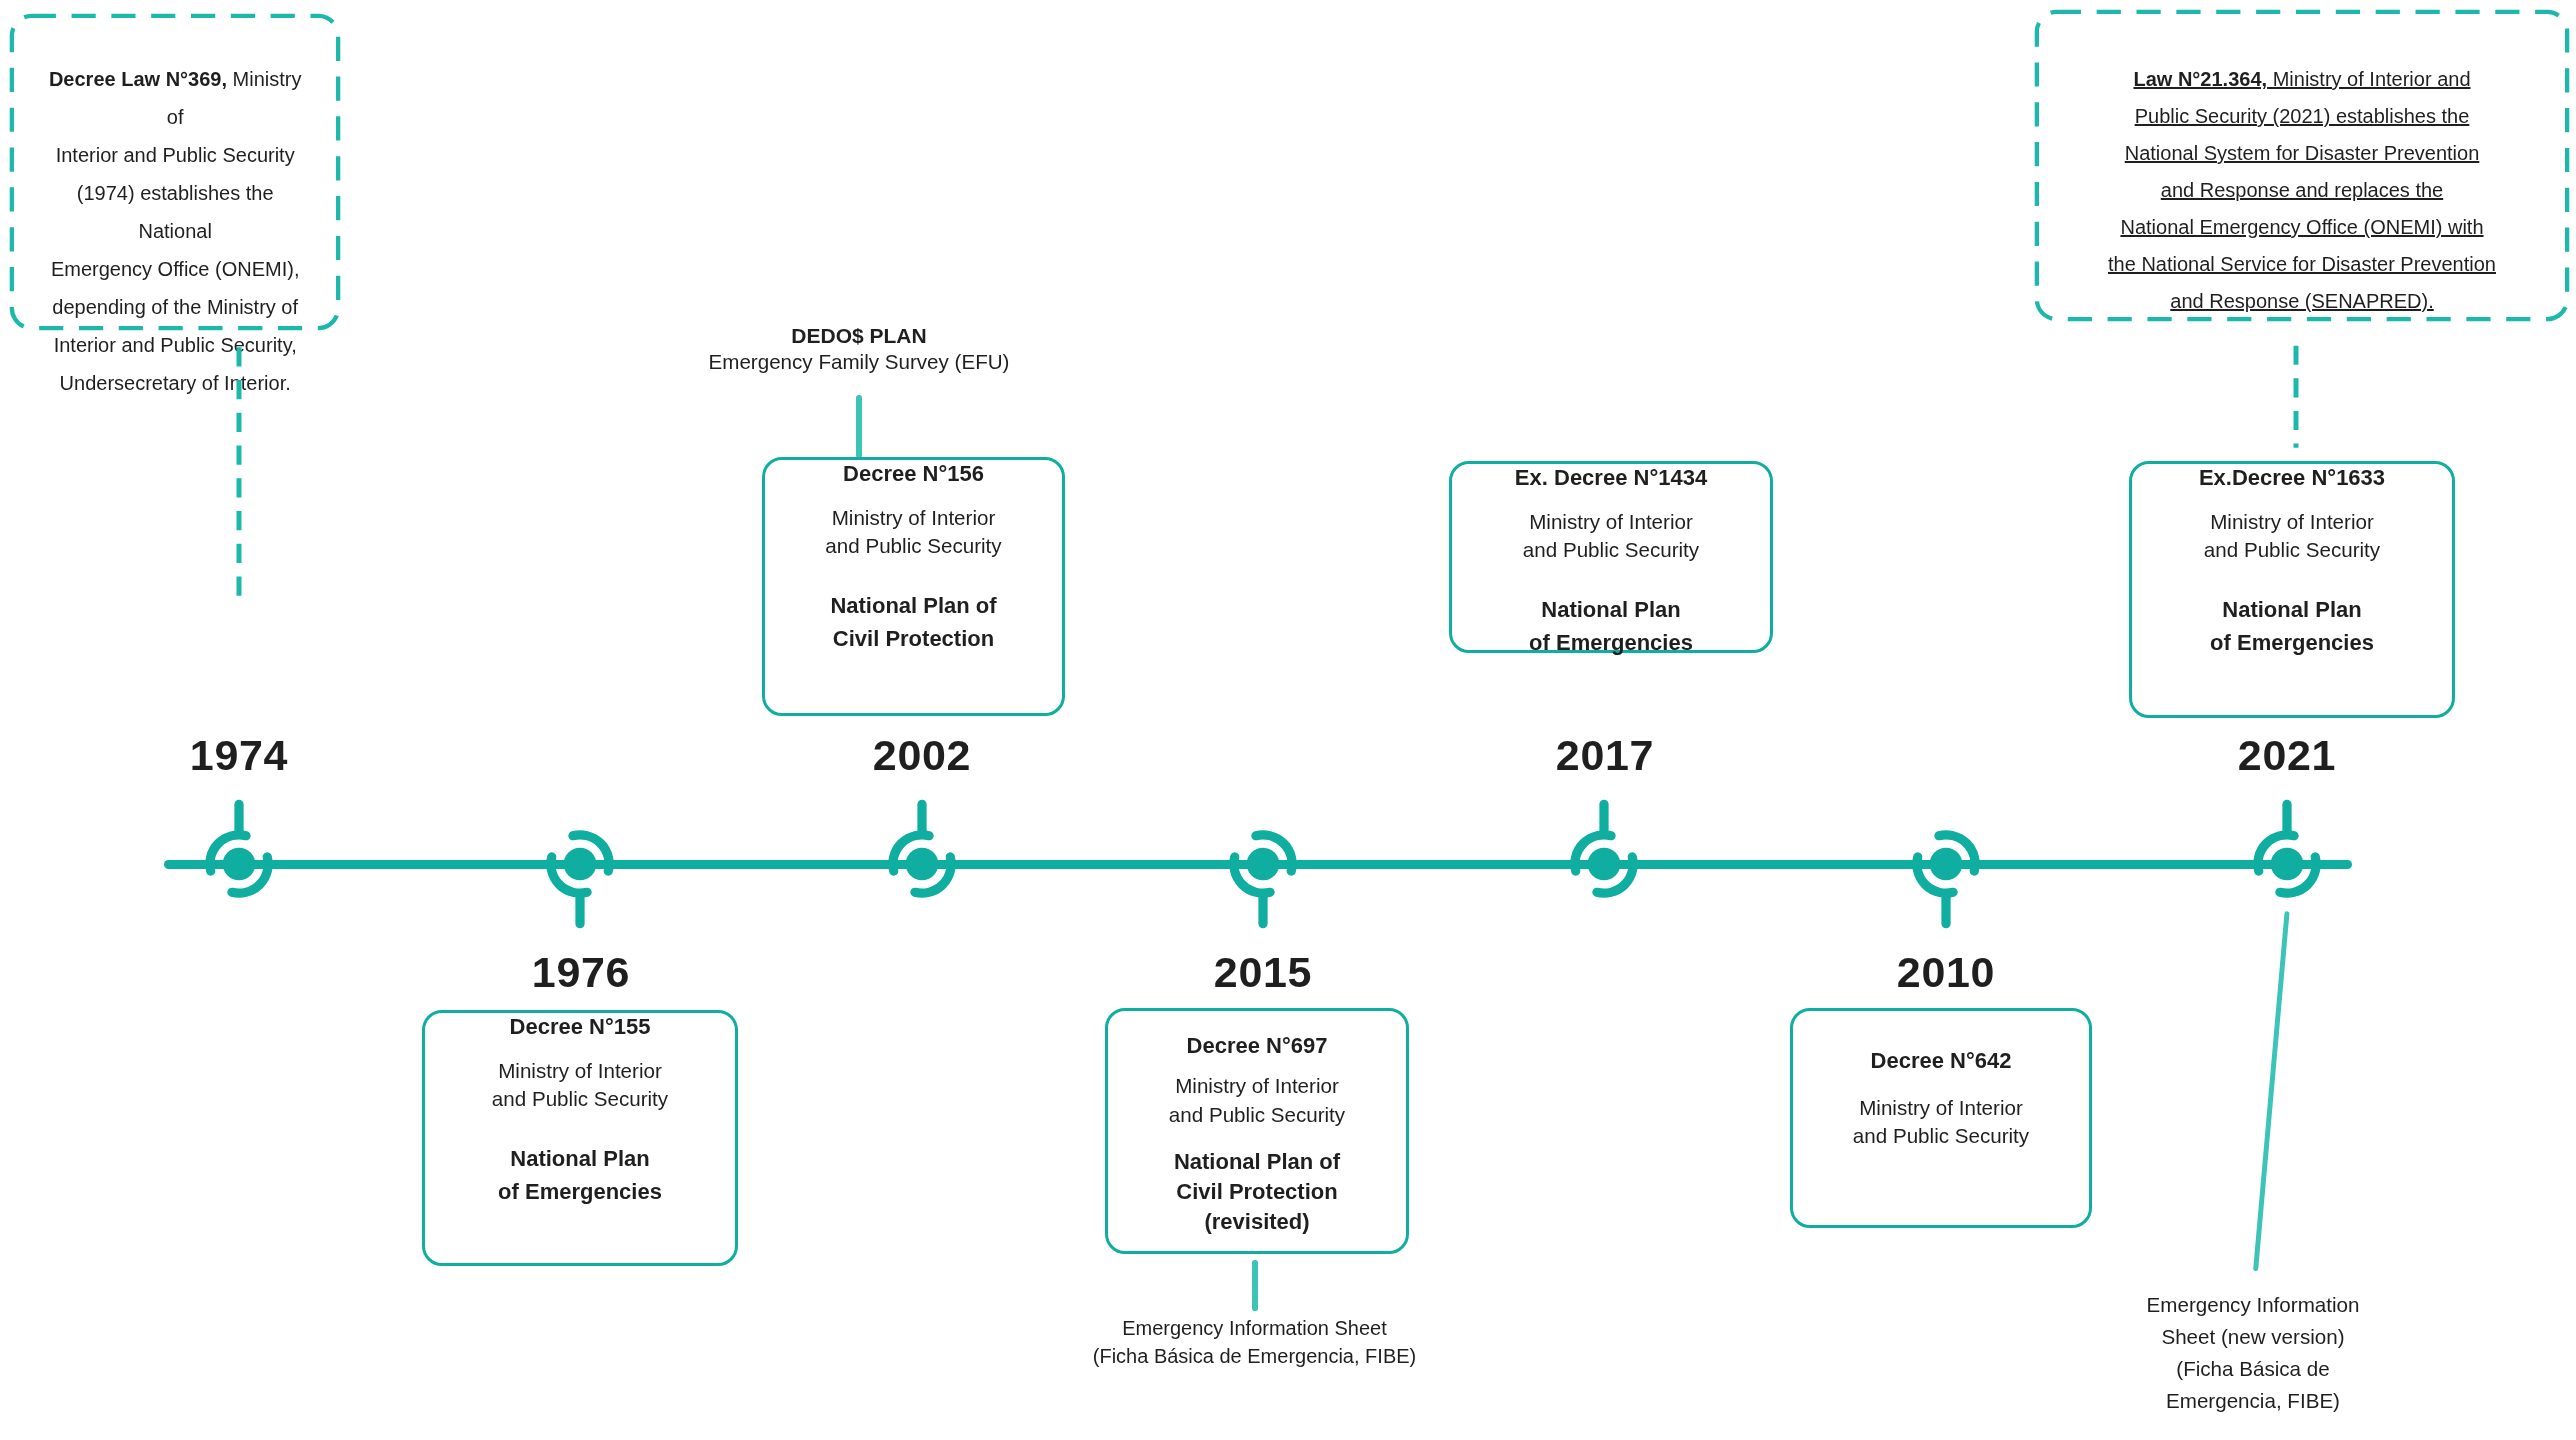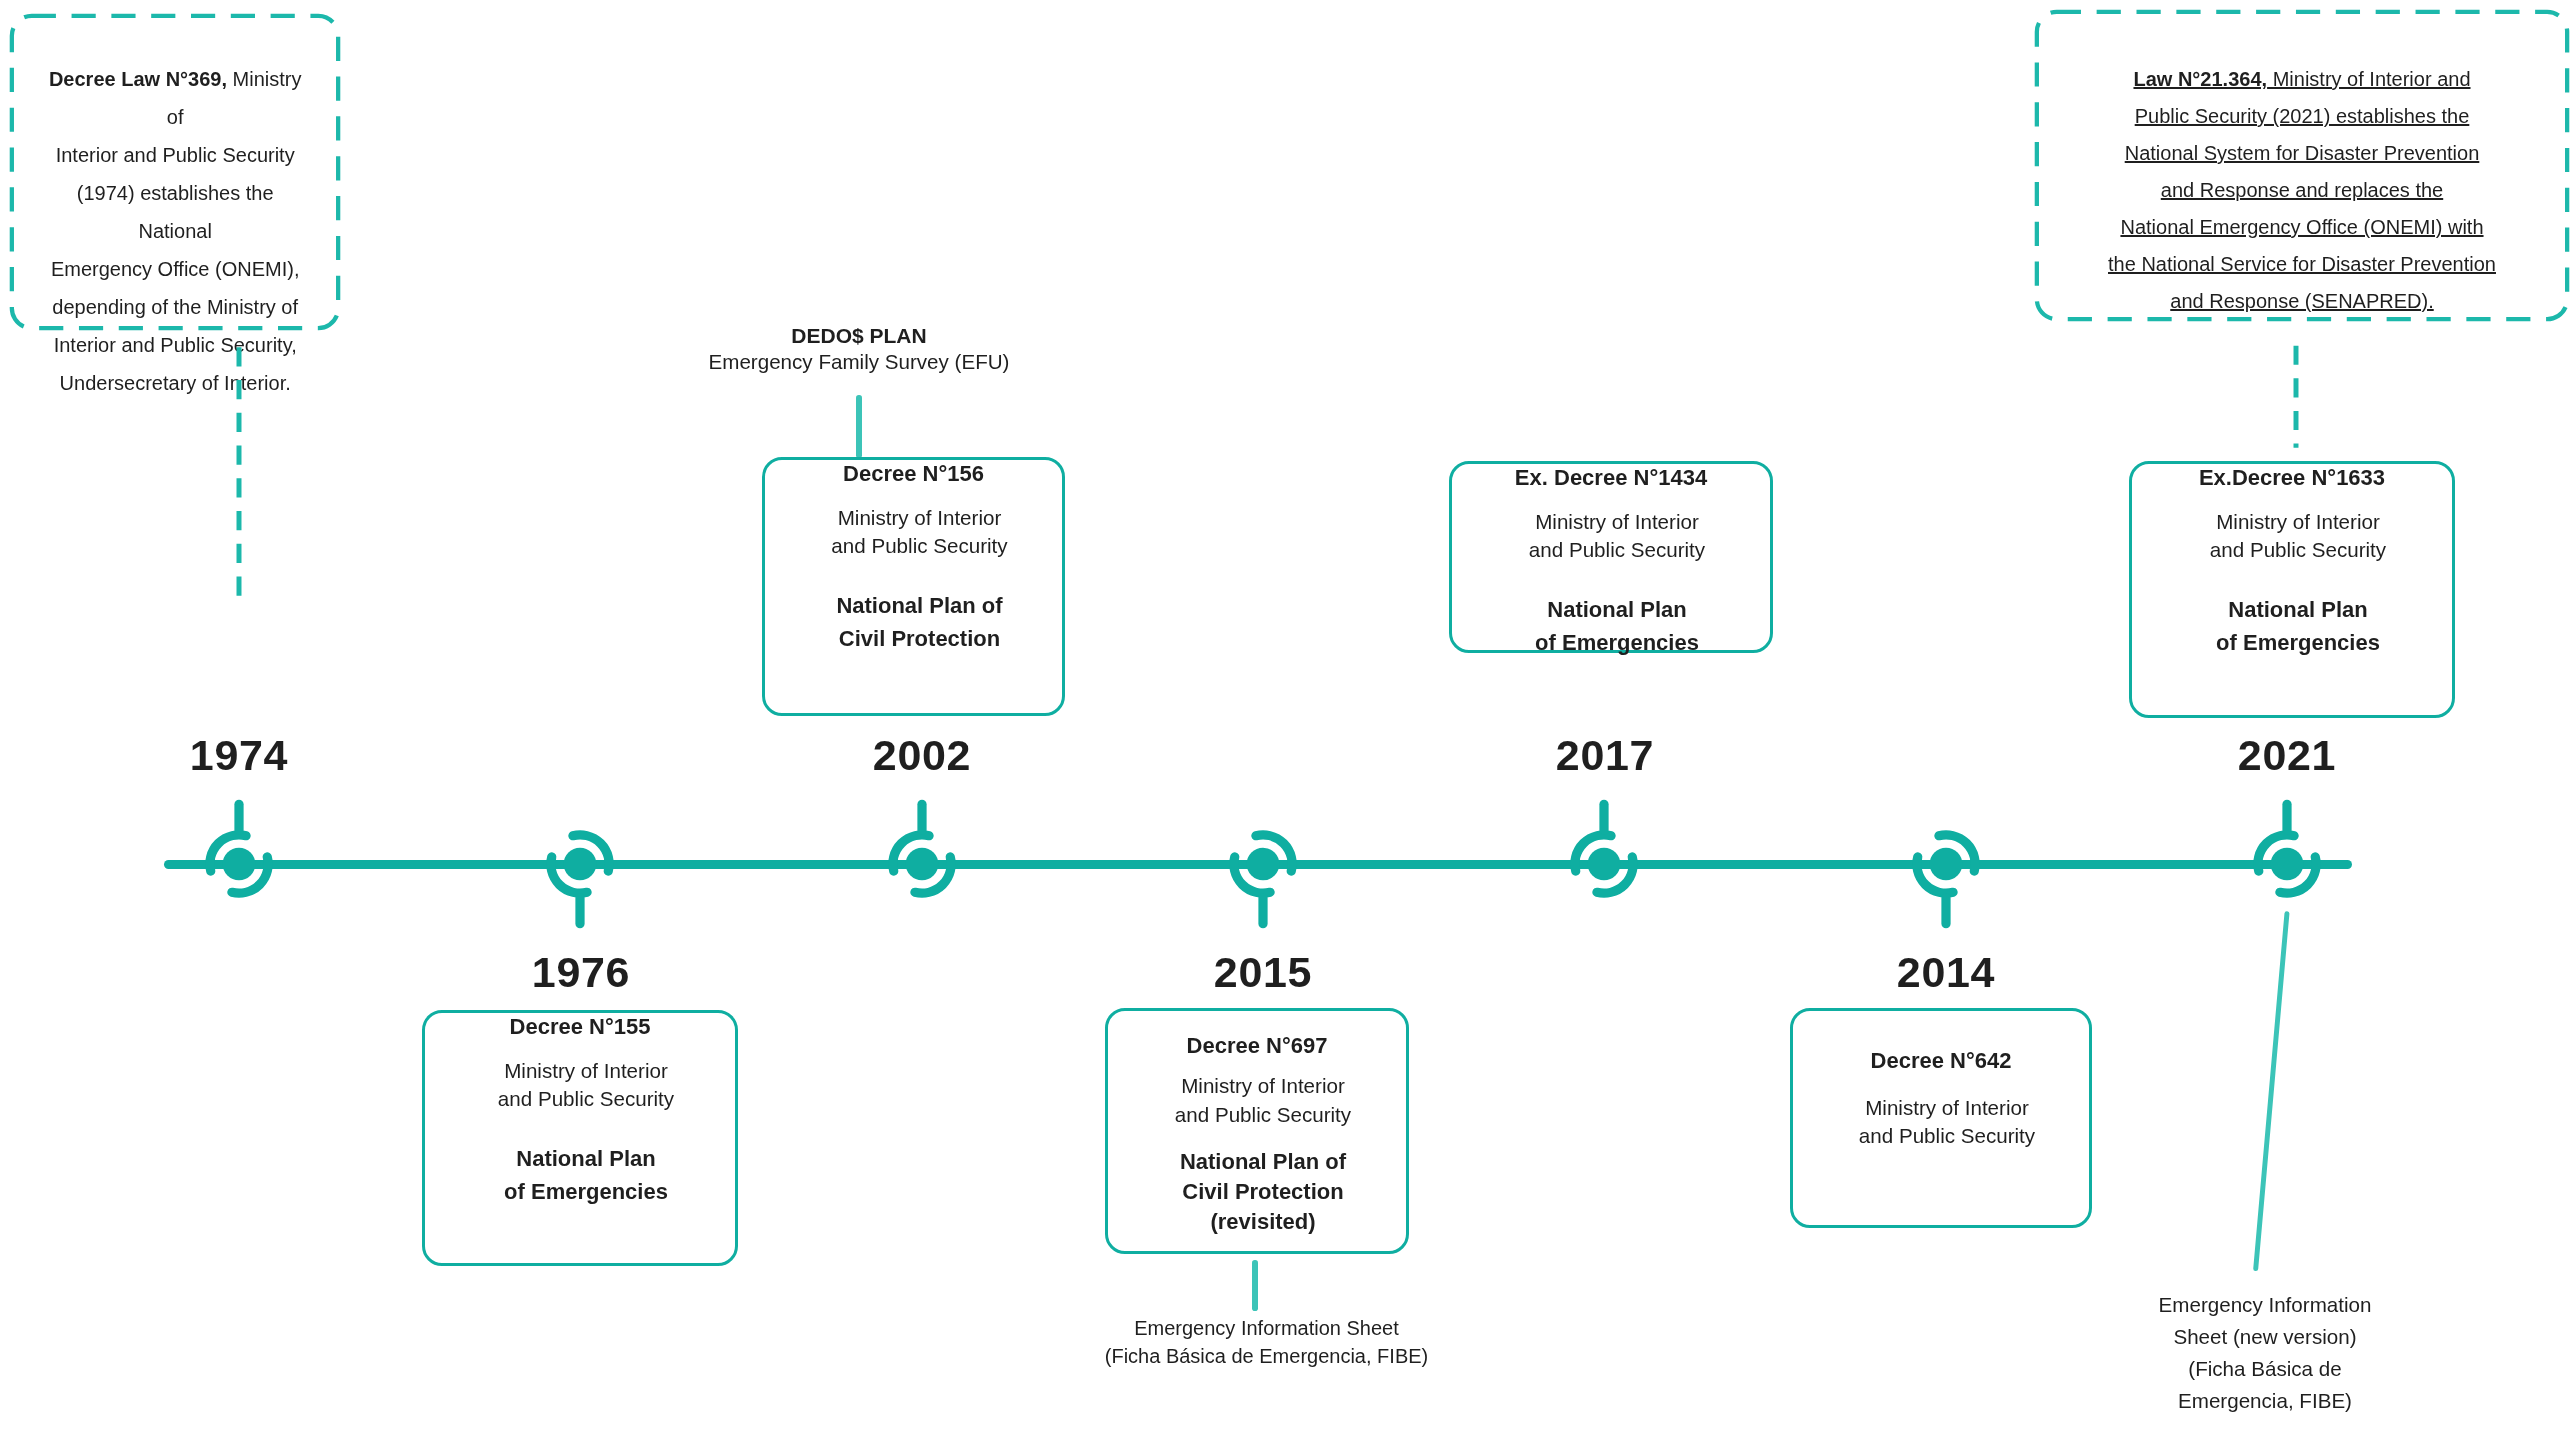--- a/index.html
+++ b/index.html
@@ -6,21 +6,21 @@
     --teal:#0faea1;
     --teal-dash:#1cb8ab;
     --teal-thin:#3cc4b8;
     --ink:#1f1f1f;
   }
   html,body{margin:0;padding:0;background:#fff;}
   #canvas{
     position:relative;width:2576px;height:1440px;background:#ffffff;overflow:hidden;
     font-family:"Liberation Sans", sans-serif;color:var(--ink);
   }
-  .pre{white-space:pre-line;padding-left:12px;}
+  .pre{white-space:pre-line;}
   
   .base-line{position:absolute;left:164px;top:860px;width:2188px;height:9.2px;background:var(--teal);border-radius:5px;}
   
   .marker{position:absolute;}
   .marker .arc{fill:none;stroke:var(--teal);stroke-width:13;stroke-linecap:round;}
   .marker .dotc{fill:var(--teal);}
   .marker .stub{stroke:var(--teal);stroke-width:13;stroke-linecap:round;}
   .year{position:absolute;width:228px;text-align:center;font-weight:700;font-size:43px;letter-spacing:0.7px;color:var(--ink);}
   .year-above{top:731px;}
   .year-below{top:948px;}
@@ -206,21 +206,21 @@
         <circle r="23" cx="0" cy="0" class="dotc"></circle>
         <line x1="0" x2="0" y1="-84" y2="-48" class="stub"></line>
       </svg>
       <div class="year year-above" style="left: 1491px;">2017</div>
       <svg viewBox="-100 -100 200 200" width="142" height="142" class="marker" style="left: 1875px; top: 793px;">
         <path d="M -10,-39.8 A 41 41 0 0 1 39.8,10" class="arc"></path>
         <path d="M 10,39.8 A 41 41 0 0 1 -39.8,-10" class="arc"></path>
         <circle r="23" cx="0" cy="0" class="dotc"></circle>
         <line x1="0" x2="0" y1="48" y2="84" class="stub"></line>
       </svg>
-      <div class="year year-below" style="left: 1832px;">2014</div>
+      <div class="year year-below" style="left: 1832px;">2010</div>
       <svg viewBox="-100 -100 200 200" width="142" height="142" class="marker" style="left: 2216px; top: 793px;">
         <path d="M 10,-39.8 A 41 41 0 0 0 -39.8,10" class="arc"></path>
         <path d="M -10,39.8 A 41 41 0 0 0 39.8,-10" class="arc"></path>
         <circle r="23" cx="0" cy="0" class="dotc"></circle>
         <line x1="0" x2="0" y1="-84" y2="-48" class="stub"></line>
       </svg>
       <div class="year year-above" style="left: 2173px;">2021</div>
     </div>
 </div>
 

